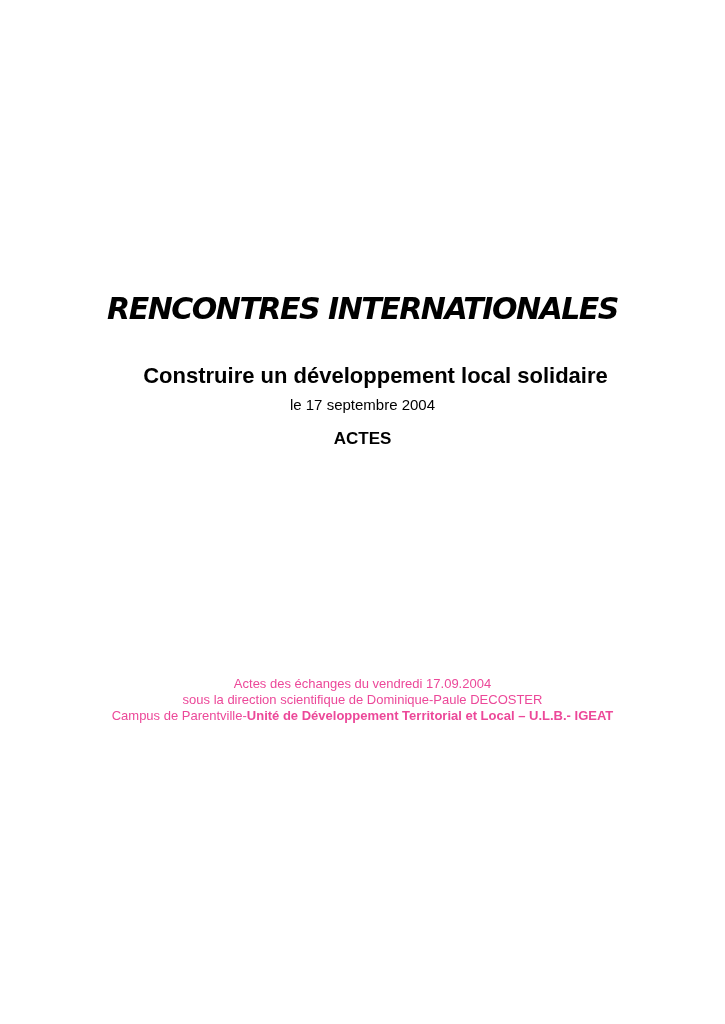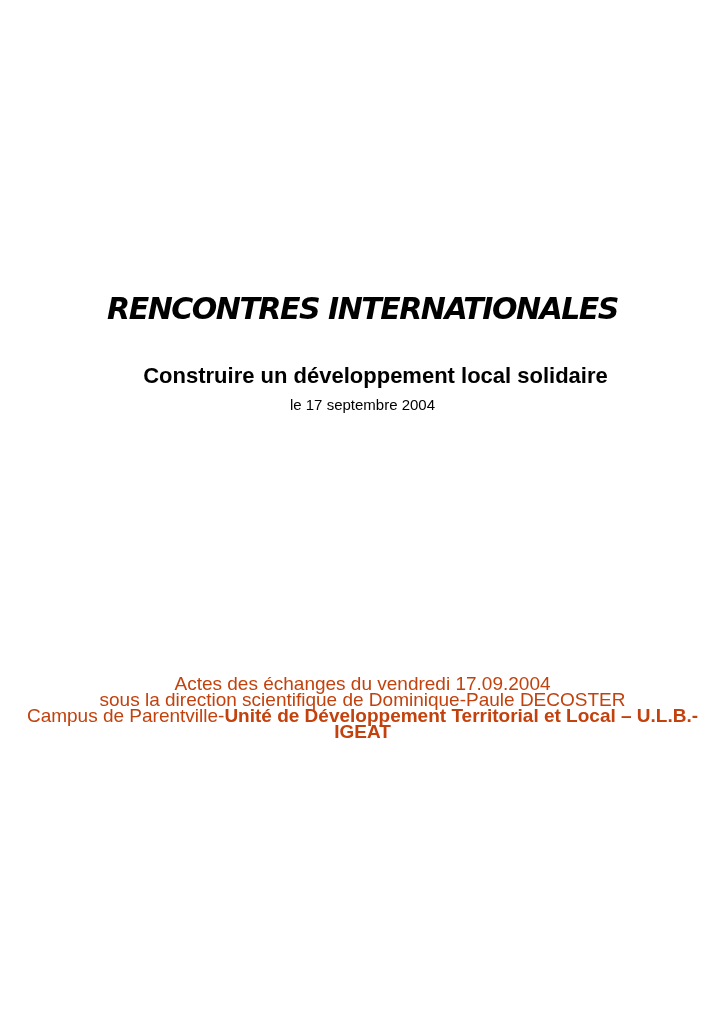--- a/index.html
+++ b/index.html
@@ -65,39 +65,40 @@
     font-size: 17px;
     color: #000000;
   }
   .doc-footer {
     position: absolute;
     top: 676px;
     left: 0;
     width: 100%;
     text-align: center;
     font-family: "Liberation Sans", sans-serif;
-    font-size: 19px;
+    font-size: 13px;
     line-height: 16px;
-    color: #c2410c;
+    color: #ec4899;
   }
   .doc-footer .bold {
     font-weight: bold;
   }
 </style>
 </head>
 <body>
 
 <div class="page">
 
   <h1 class="doc-title">RENCONTRES INTERNATIONALES</h1>
 
   <h2 class="doc-subtitle">Construire un développement local solidaire</h2>
 
   <p class="doc-date">le 17 septembre 2004</p>
 
+  <p class="doc-section">ACTES</p>
 
   <div class="doc-footer">
     <div>Actes des échanges du vendredi 17.09.2004</div>
     <div>sous la direction scientifique de Dominique-Paule DECOSTER</div>
     <div>
       <span>Campus de Parentville-</span><span class="bold">Unité de Développement Territorial et Local – U.L.B.- IGEAT</span>
     </div>
   </div>
 
 </div>

